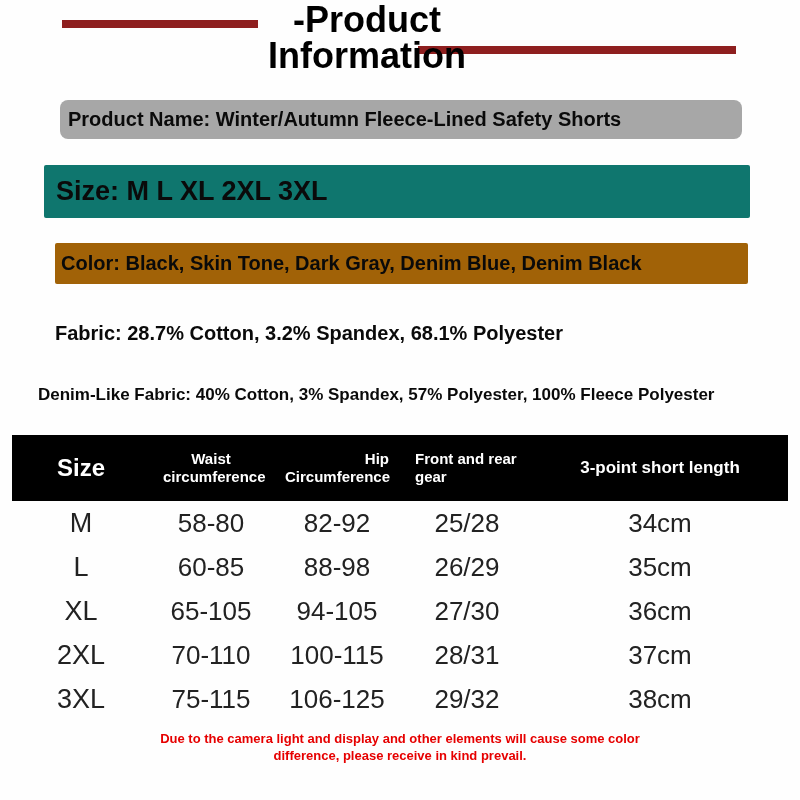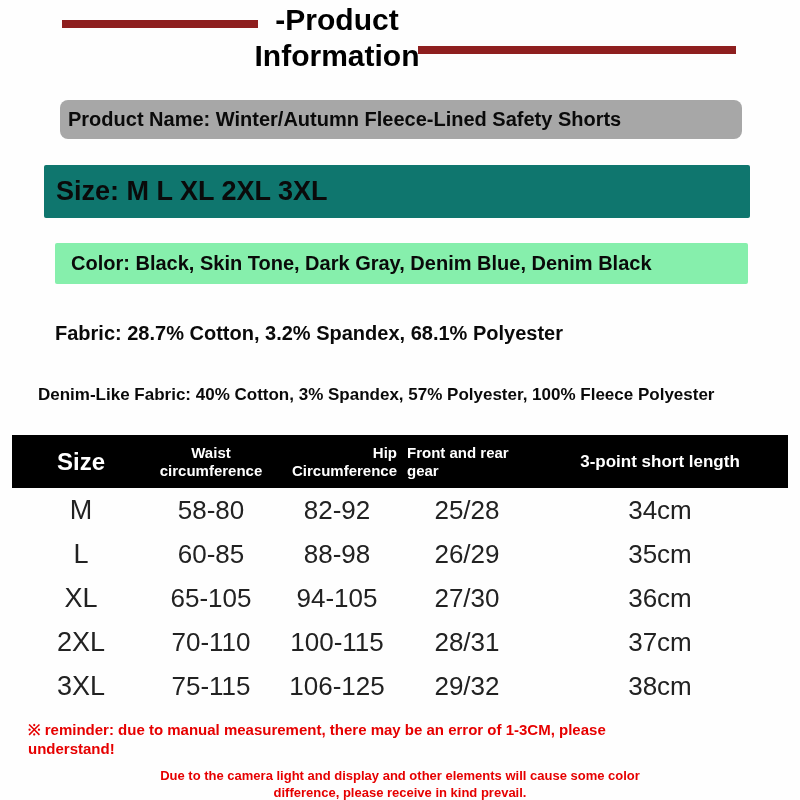--- a/index.html
+++ b/index.html
@@ -11,52 +11,52 @@
     overflow:hidden;
   }
   .page { position:relative; width:800px; height:800px; background:#fefefe; }
 
   
   .header { position:relative; height:92px; }
   .accent-bar { position:absolute; height:8px; background:#8e1f1f; }
   .accent-bar.left  { left:62px;  top:20px; width:196px; }
   .accent-bar.right { left:418px; top:46px; width:318px; }
   .title-block {
-    position:absolute; left:187px; top:2px; width:300px;
-    text-align:center; font-size:30px; font-weight:bold; color:#000; line-height:36px;
+    position:absolute; left:217px; top:2px; width:300px;
+    text-align:center; font-size:36px; font-weight:bold; color:#000; line-height:36px;
   }
 
   
   .row-product {
     margin:8px 58px 0 60px; padding:8px 8px;
     background:#a7a7a7; border-radius:8px;
     font-size:20px; font-weight:bold; color:#0a0a0a;
   }
   .row-size {
     margin:26px 50px 0 44px; padding:11px 12px;
     background:#0f766e; border-radius:2px;
     font-size:27px; font-weight:bold; color:#0a0a0a;
   }
   .row-color {
-    margin:25px 52px 0 55px; padding:9px 16px;
-    background:#86efac; border-radius:2px;
+    margin:25px 52px 0 55px; padding:9px 6px;
+    background:#a16207; border-radius:2px;
     font-size:20px; font-weight:bold; color:#0a0a0a;
   }
   .row-fabric { margin:38px 4px 0 55px; font-size:20px; font-weight:bold; color:#0a0a0a; }
   .row-denim  { margin:40px 0 0 38px; font-size:17px; font-weight:bold; color:#0a0a0a; }
 
   
   table.size-table {
     width:776px; margin:30px 12px 0 12px;
     border-collapse:collapse; table-layout:fixed;
   }
   .size-table thead th {
     background:#000; color:#fff;
-    height:53px; vertical-align:middle;
-    font-weight:bold; padding:0 5px;
+    height:66px; vertical-align:middle;
+    font-weight:bold; padding:0 13px;
   }
   .size-table th.col-size  { width:138px; font-size:24px; text-align:center; }
   .size-table th.col-waist { width:122px; font-size:15px; text-align:center; line-height:18px; }
   .size-table th.col-hip   { width:130px; font-size:15px; text-align:right; line-height:18px; }
   .size-table th.col-front { width:130px; font-size:15px; text-align:left; line-height:18px; }
   .size-table th.col-len   { width:256px; font-size:17px; text-align:center; }
   .size-table tbody td {
     height:44px; text-align:center; vertical-align:middle;
     font-size:26px; color:#222; font-weight:normal;
   }
@@ -134,16 +134,15 @@
       <tr>
         <td class="c-size">3XL</td>
         <td>75-115</td>
         <td>106-125</td>
         <td>29/32</td>
         <td>38cm</td>
       </tr>
     </tbody>
   </table>
 
-  <div class="reminder">※ reminder: due to manual measurement, there may be an error of 1-3CM, please understand!</div>
   <div class="color-note">Due to the camera light and display and other elements will cause some color difference, please receive in kind prevail.</div>
 
 </div>
 
 </body></html>

